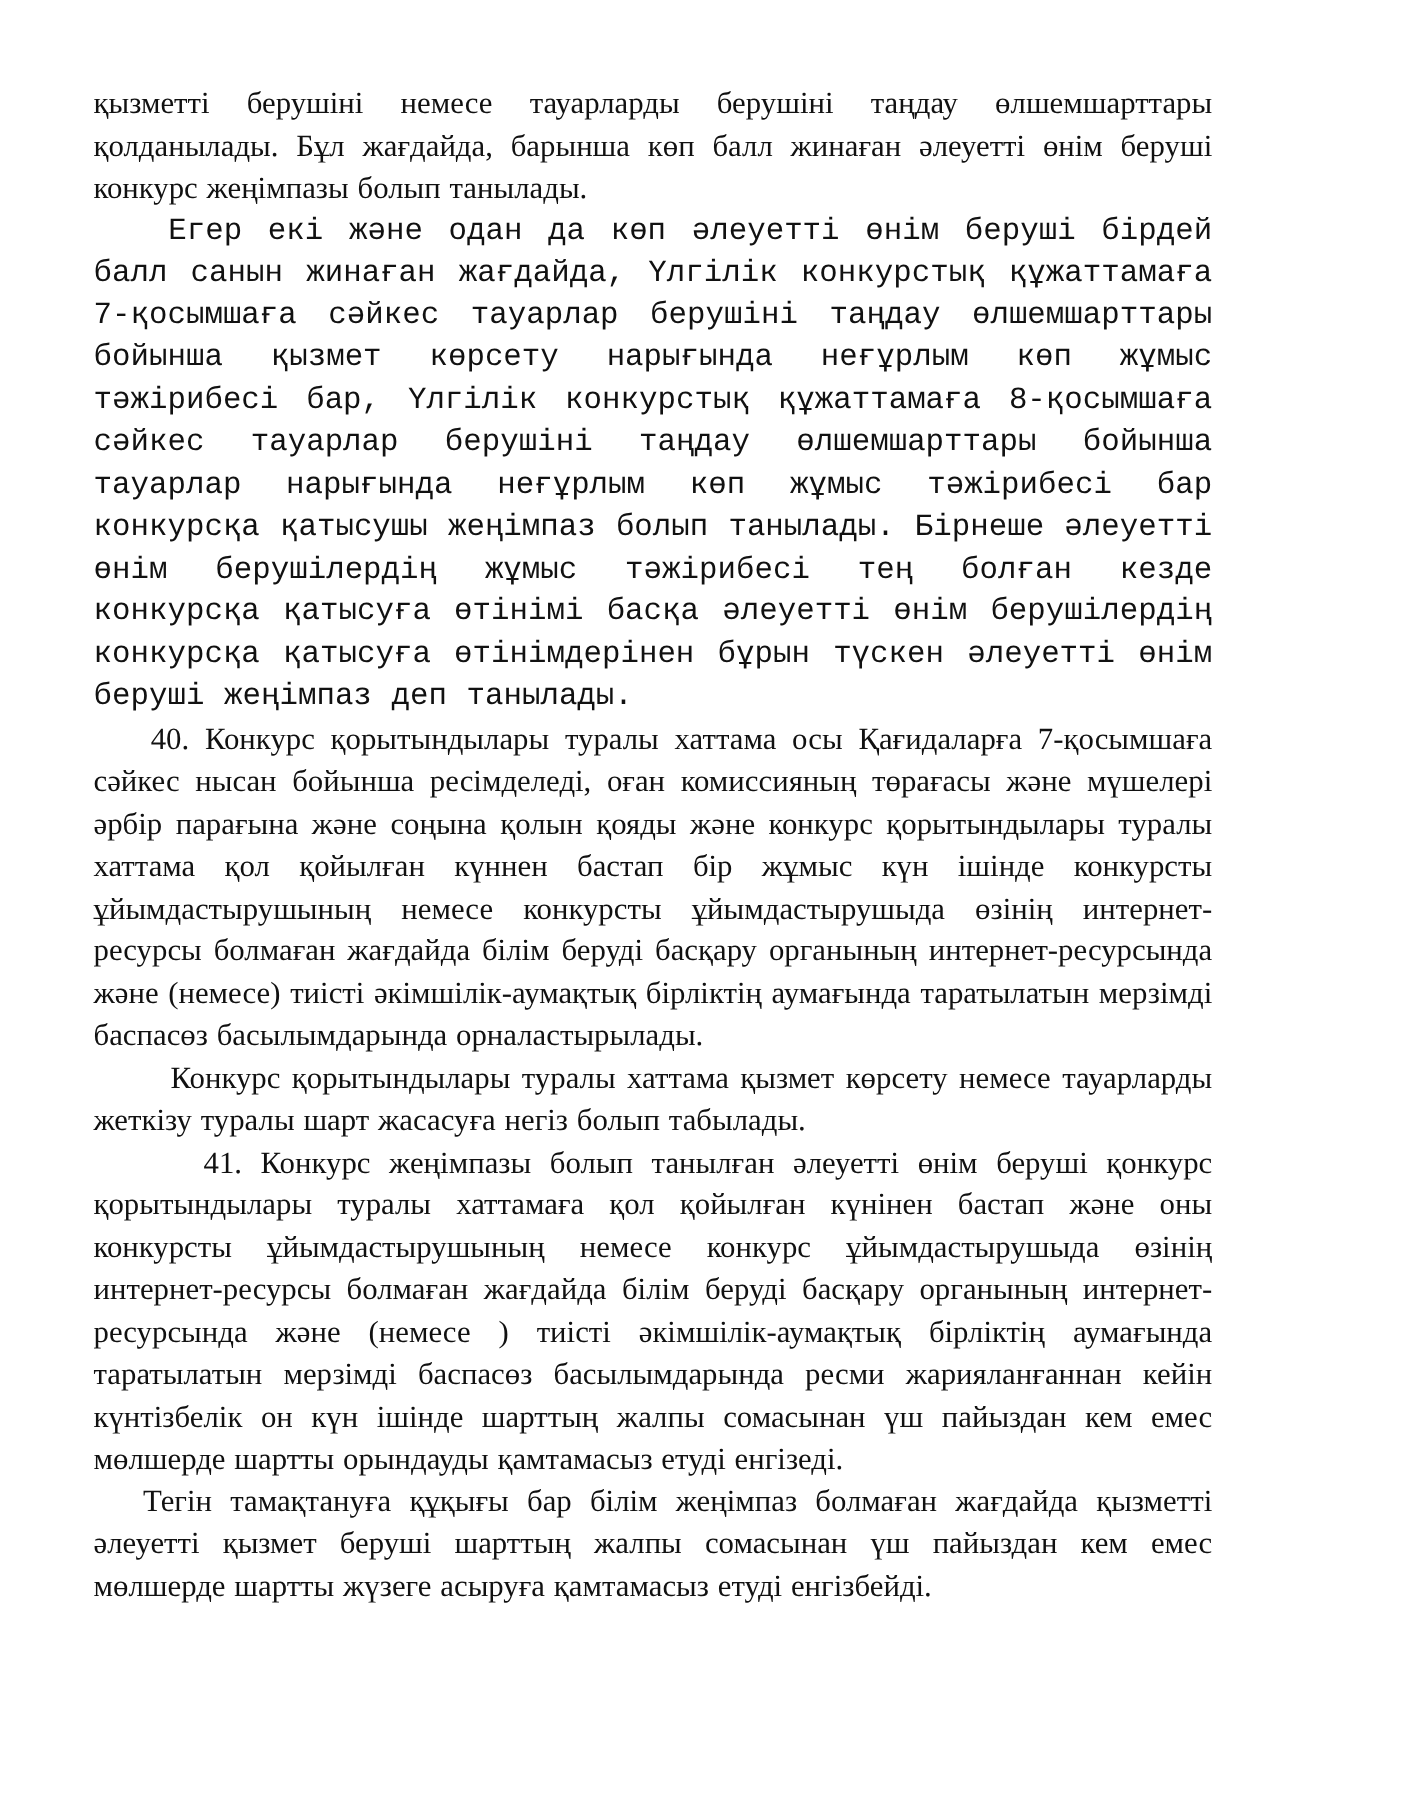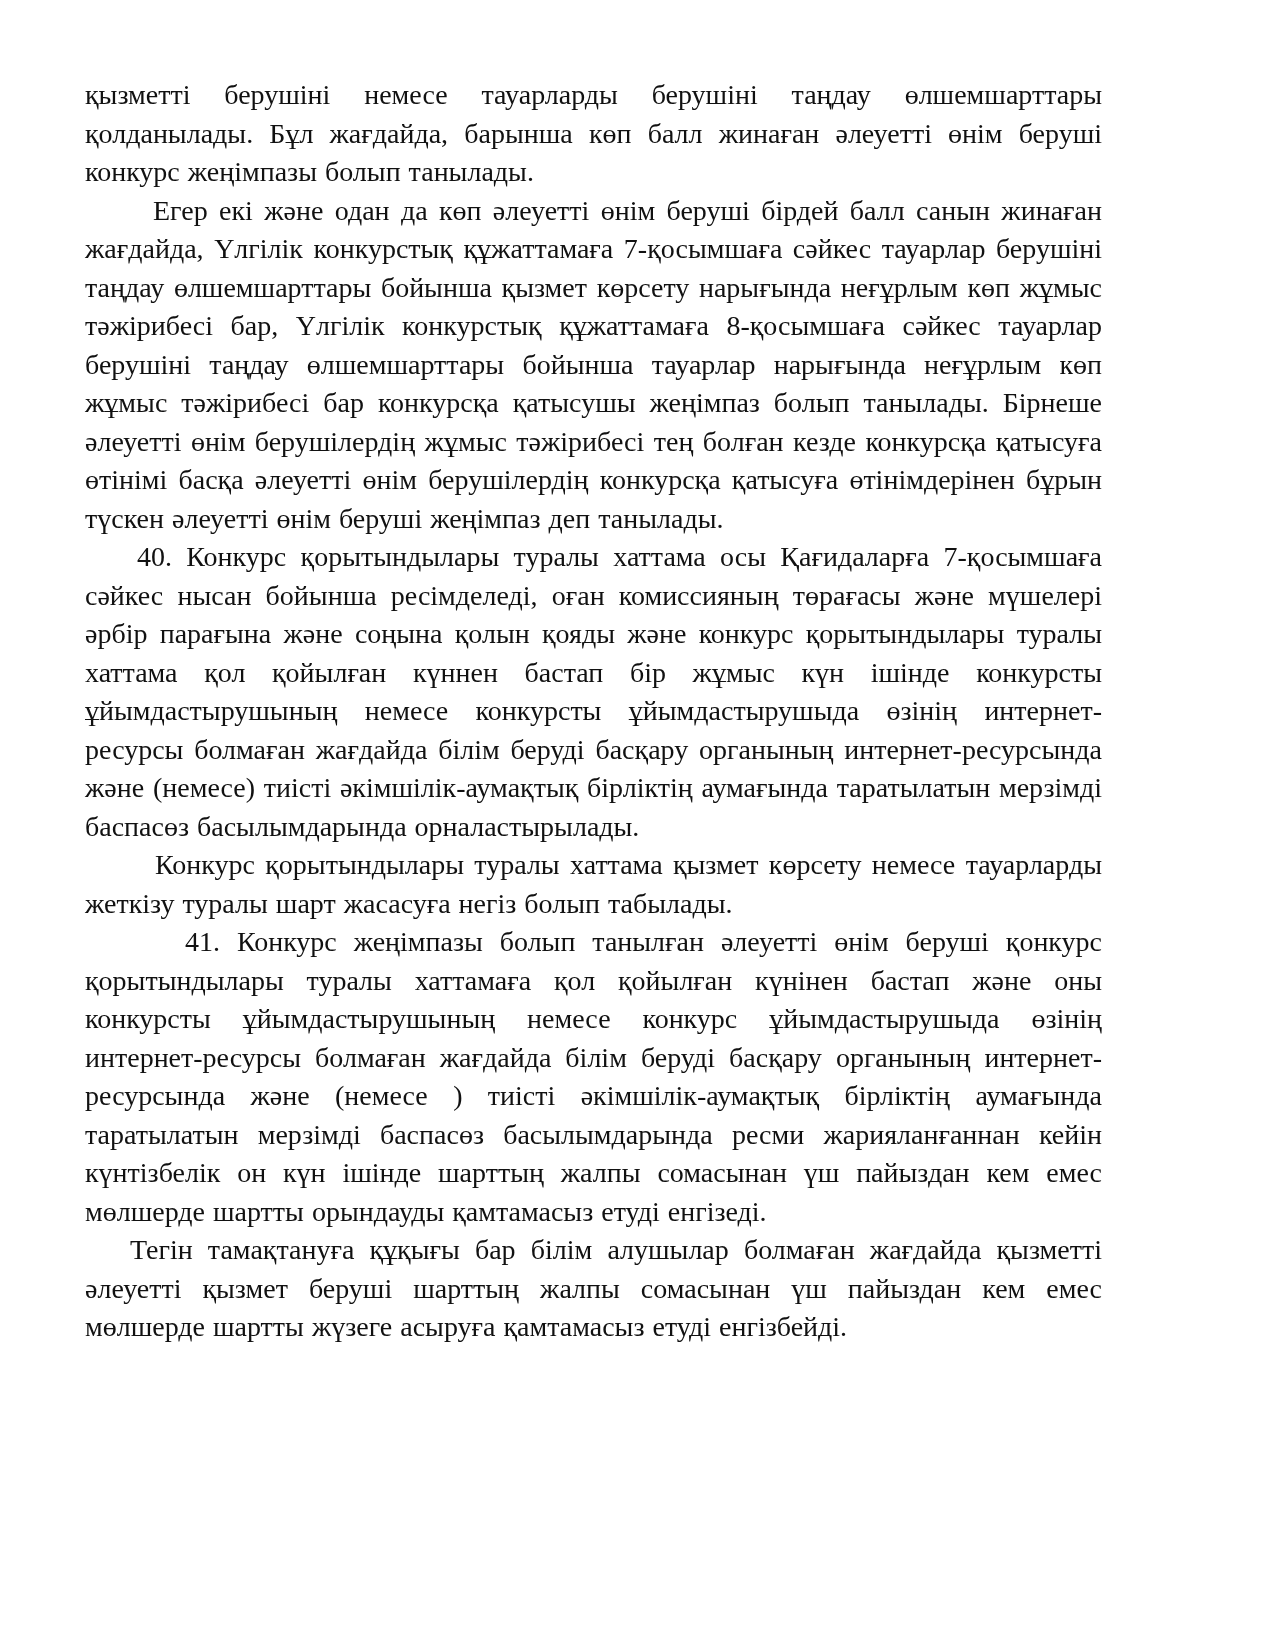--- a/index.html
+++ b/index.html
@@ -20,21 +20,21 @@
     color: #111111;
   }
   .para {
     margin: 0;
     text-align: justify;
     word-spacing: 1px;
   }
   
   .ind-0   { text-indent: 0; }
   .ind-57  { text-indent: 57px; }
-  .ind-68  { text-indent: 68px; }
+  .ind-68  { text-indent: 68px; font-family: Liberation Mono, monospace; }
   .ind-75  { text-indent: 75px; }
   .ind-52  { text-indent: 52px; }
   .ind-70  { text-indent: 70px; }
   .ind-100 { text-indent: 100px; }
   .ind-45  { text-indent: 45px; }
 </style>
 </head>
 <body>
 
 <div class="page">
@@ -43,14 +43,14 @@
 
   <p class="para ind-68">Егер екі және одан да көп әлеуетті өнім беруші бірдей балл санын жинаған жағдайда, Үлгілік конкурстық құжаттамаға 7-қосымшаға сәйкес тауарлар берушіні таңдау өлшемшарттары бойынша қызмет көрсету нарығында неғұрлым көп жұмыс тәжірибесі бар, Үлгілік конкурстық құжаттамаға 8-қосымшаға сәйкес тауарлар берушіні таңдау өлшемшарттары бойынша тауарлар нарығында неғұрлым көп жұмыс тәжірибесі бар конкурсқа қатысушы жеңімпаз болып танылады. Бірнеше әлеуетті өнім берушілердің жұмыс тәжірибесі тең болған кезде конкурсқа қатысуға өтінімі басқа әлеуетті өнім берушілердің конкурсқа қатысуға өтінімдерінен бұрын түскен әлеуетті өнім беруші жеңімпаз деп танылады.</p>
 
 
   <p class="para ind-52">40. Конкурс қорытындылары туралы хаттама осы Қағидаларға 7-қосымшаға сәйкес нысан бойынша ресімделеді, оған комиссияның төрағасы және мүшелері әрбір парағына және соңына қолын қояды және конкурс қорытындылары туралы хаттама қол қойылған күннен бастап бір жұмыс күн ішінде конкурсты ұйымдастырушының немесе конкурсты ұйымдастырушыда өзінің интернет-ресурсы болмаған жағдайда білім беруді басқару органының интернет-ресурсында және (немесе) тиісті әкімшілік-аумақтық бірліктің аумағында таратылатын мерзімді баспасөз басылымдарында орналастырылады.</p>
 
   <p class="para ind-70">Конкурс қорытындылары туралы хаттама қызмет көрсету немесе тауарларды жеткізу туралы шарт жасасуға негіз болып табылады.</p>
 
   <p class="para ind-100">41. Конкурс жеңімпазы болып танылған әлеуетті өнім беруші қонкурс қорытындылары туралы хаттамаға қол қойылған күнінен бастап және оны конкурсты ұйымдастырушының немесе конкурс ұйымдастырушыда өзінің интернет-ресурсы болмаған жағдайда білім беруді басқару органының интернет-ресурсында және (немесе ) тиісті әкімшілік-аумақтық бірліктің аумағында таратылатын мерзімді баспасөз басылымдарында ресми жарияланғаннан кейін күнтізбелік он күн ішінде шарттың жалпы сомасынан үш пайыздан кем емес мөлшерде шартты орындауды қамтамасыз етуді енгізеді.</p>
 
-  <p class="para ind-45">Тегін тамақтануға құқығы бар білім алушылар болмаған жағдайда қызметті әлеуетті қызмет беруші шарттың жалпы сомасынан үш пайыздан кем емес мөлшерде шартты жүзеге асыруға қамтамасыз етуді енгізбейді.</p>
+  <p class="para ind-45">Тегін тамақтануға құқығы бар білім жеңімпаз болмаған жағдайда қызметті әлеуетті қызмет беруші шарттың жалпы сомасынан үш пайыздан кем емес мөлшерде шартты жүзеге асыруға қамтамасыз етуді енгізбейді.</p>
 </div>
 
 </body></html>

